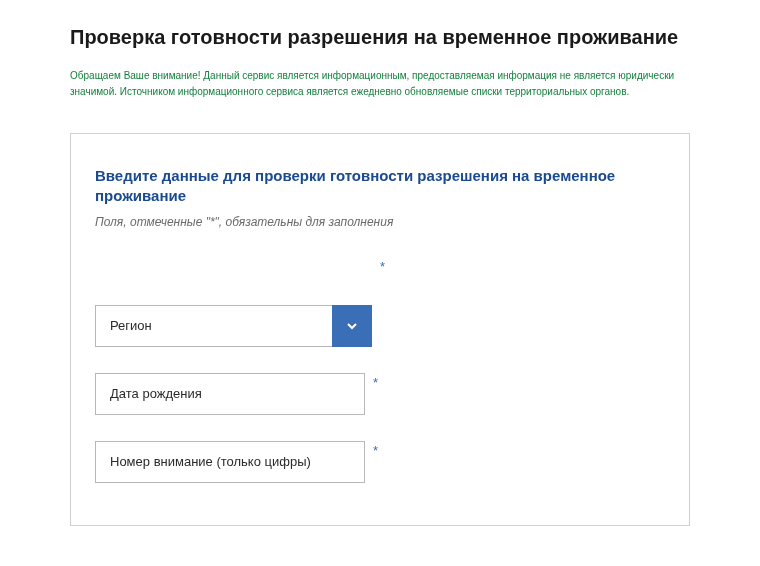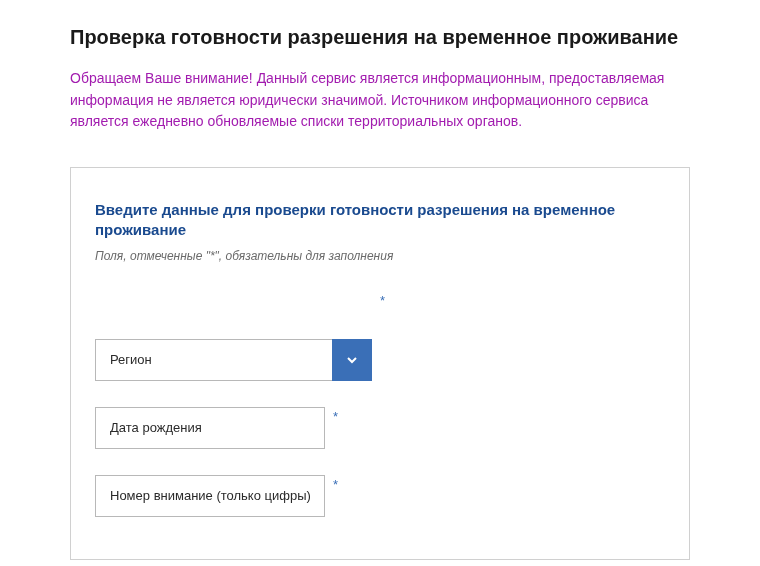--- a/index.html
+++ b/index.html
@@ -12,23 +12,23 @@
     width: 760px;
   }
   h1 {
     font-size: 20px;
     font-weight: 700;
     margin: 0 0 18px 0;
     line-height: 1.3;
     color: #1a1a1a;
   }
   .intro {
-    font-size: 14px;
+    font-size: 10px;
     line-height: 1.55;
-    color: #a21caf;
+    color: #15803d;
     margin-bottom: 34px;
   }
   .form-panel {
     border: 1px solid #d0d0d0;
     padding: 32px 24px 16px 24px;
   }
   .form-title {
     color: #1a4a8f;
     font-weight: 700;
     font-size: 15px;
@@ -41,21 +41,21 @@
     color: #6a6a6a;
     margin: 0 0 28px 0;
   }
   .field-row {
     display: flex;
     align-items: flex-start;
     margin-bottom: 26px;
   }
   .field-box {
     position: relative;
-    width: 230px;
+    width: 270px;
     height: 42px;
     border: 1px solid #b8b8b8;
     display: flex;
     align-items: center;
     background: #fff;
   }
   .field-box.select {
     width: 277px;
     margin-top: 48px;
   }

